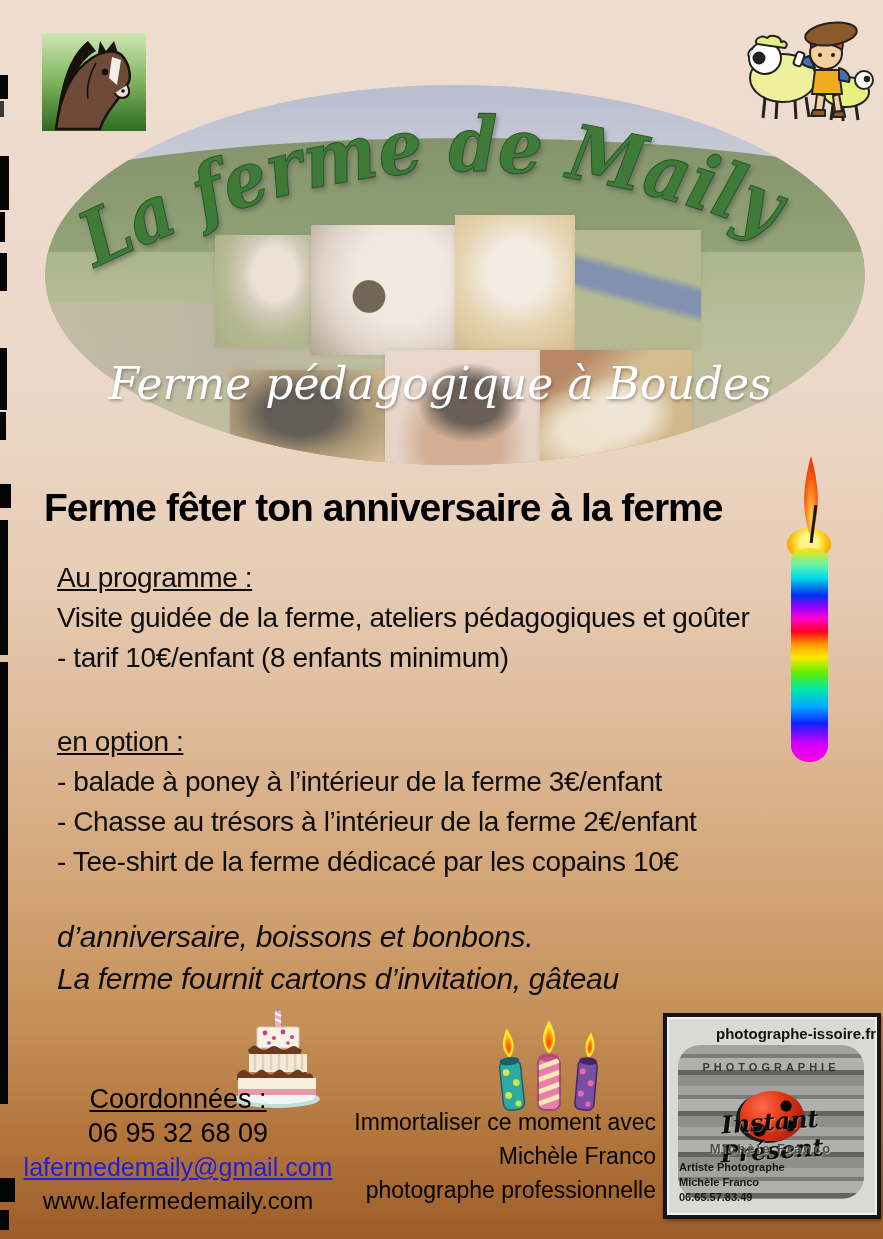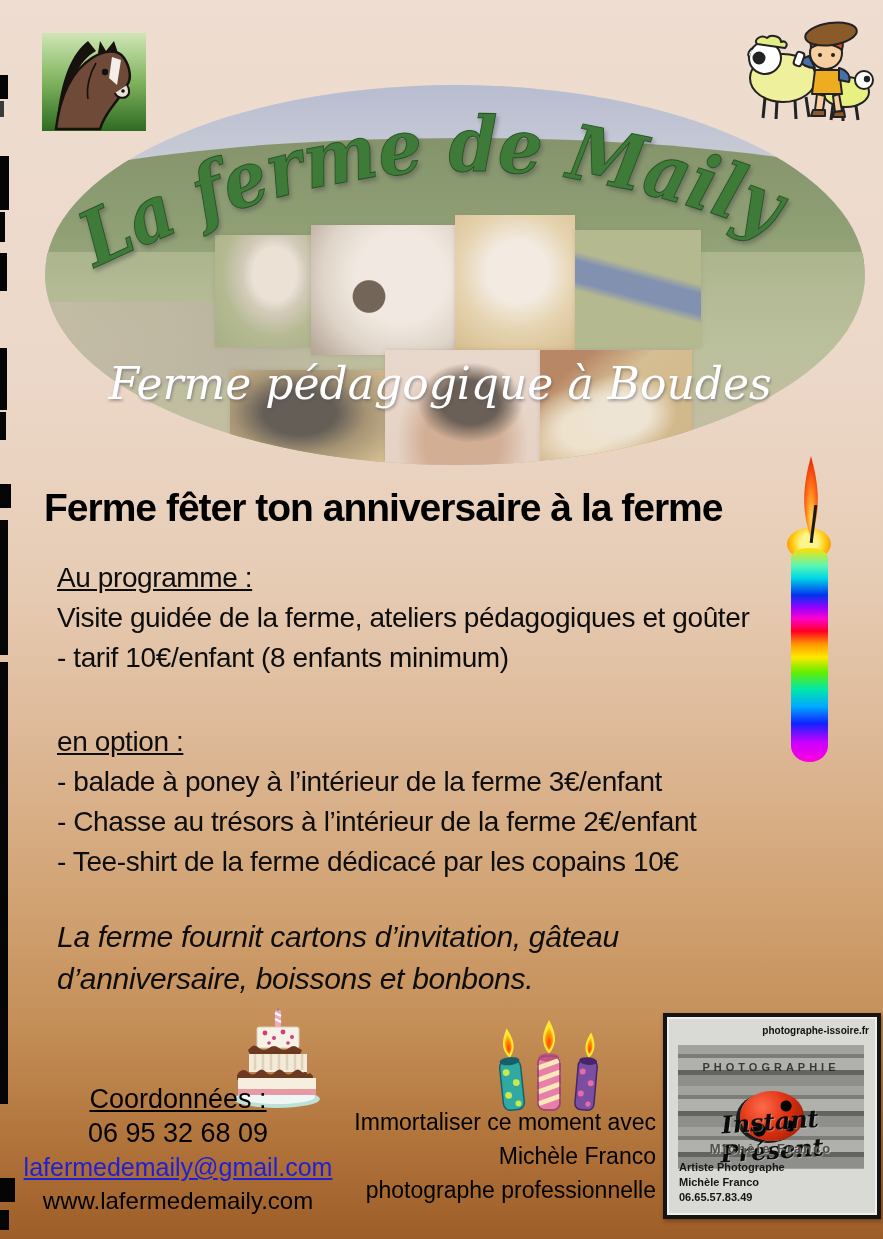--- a/index.html
+++ b/index.html
@@ -78,24 +78,24 @@
      font-size:26px;line-height:34px;z-index:4;}
   .contact .email{color:#1f1fd8;text-decoration:underline;font-size:25px;}
   .contact .site{font-size:24px;}
   .caption{position:absolute;left:330px;top:1105px;width:326px;text-align:right;
      font-size:23px;line-height:34px;z-index:4;}
   
   .card{position:absolute;left:663px;top:1013px;width:218px;height:206px;z-index:4;
      background:#d9d9d5;border:4px solid #151515;box-sizing:border-box;
      box-shadow:inset 0 0 0 2px #efefec, 1px 2px 4px rgba(40,20,5,.4);
      font-family:"Liberation Sans",sans-serif;}
-  .card .site{position:absolute;right:8px;top:8px;font-size:10px;font-weight:bold;color:#111;}
-  .card .photo{position:absolute;left:11px;top:28px;width:186px;height:124px;overflow:hidden;
+  .card .site{position:absolute;right:1px;top:8px;font-size:15px;font-weight:bold;color:#111;}
+  .card .photo{position:absolute;left:11px;top:28px;width:186px;height:154px;overflow:hidden;
      background:repeating-linear-gradient(180deg,
-       #a2a29e 0 9px,#7c7c78 9px 13px,#b0b0ac 13px 25px,#636360 25px 30px,#8e8e8a 30px 41px);}
+       #a2a29e 0 9px,#7c7c78 9px 13px,#b0b0ac 13px 25px,#636360 25px 30px,#8e8e8a 30px 41px);border-radius:22px;}
   .card .photo-label{position:absolute;left:0;top:16px;width:100%;text-align:center;
      font-size:11px;font-weight:bold;letter-spacing:4px;color:rgba(25,25,25,.8);}
   .ladybug{position:absolute;left:62px;top:46px;width:64px;height:50px;border-radius:50%;
      background:radial-gradient(circle at 30% 78%,#000 0 6px,transparent 7px),
        radial-gradient(circle at 72% 30%,#000 0 5px,transparent 6px),
        radial-gradient(circle at 78% 70%,#000 0 5px,transparent 6px),
        radial-gradient(circle at 35% 32%,#ff6a4a 0%,#e03312 45%,#a51c06 85%,#7c1203 100%);
      box-shadow:-4px 2px 0 0 #1b1b1b;}
   .card .brand{position:absolute;left:0;top:62px;width:100%;text-align:center;
      font-family:"DejaVu Serif",serif;font-style:italic;font-weight:bold;font-size:24px;
@@ -233,22 +233,22 @@
   </div>
 
   <div class="body-block" style="top:722px;">
     <div class="u">en option :</div>
     <div>- balade à poney à l’intérieur de la ferme 3€/enfant</div>
     <div>- Chasse au trésors à l’intérieur de la ferme 2€/enfant</div>
     <div>- Tee-shirt de la ferme dédicacé par les copains 10€</div>
   </div>
 
   <div class="body-block note" style="top:916px;">
+    <div>d’anniversaire, boissons et bonbons.</div>
     <div>La ferme fournit cartons d’invitation, gâteau</div>
-    <div>d’anniversaire, boissons et bonbons.</div>
   </div>
 
   <svg class="cake" viewBox="0 0 110 102">
     <ellipse cx="55" cy="91" rx="43" ry="9" fill="#bfe0d6"></ellipse>
     <ellipse cx="55" cy="89" rx="38" ry="7" fill="#eef7f3"></ellipse>
     <rect x="53" y="2" width="6" height="17" rx="2" fill="#f2a7c3"></rect>
     <path d="M53,5 l6,3 M53,11 l6,3" stroke="#fff" stroke-width="2"></path>
     <line x1="56" y1="0" x2="56" y2="3" stroke="#888" stroke-width="1.5"></line>
     <rect x="35" y="19" width="42" height="21" rx="2" fill="#f7f2e6" stroke="#d9ccb4"></rect>
     <circle cx="43" cy="25" r="2.4" fill="#d23b7c"></circle>

